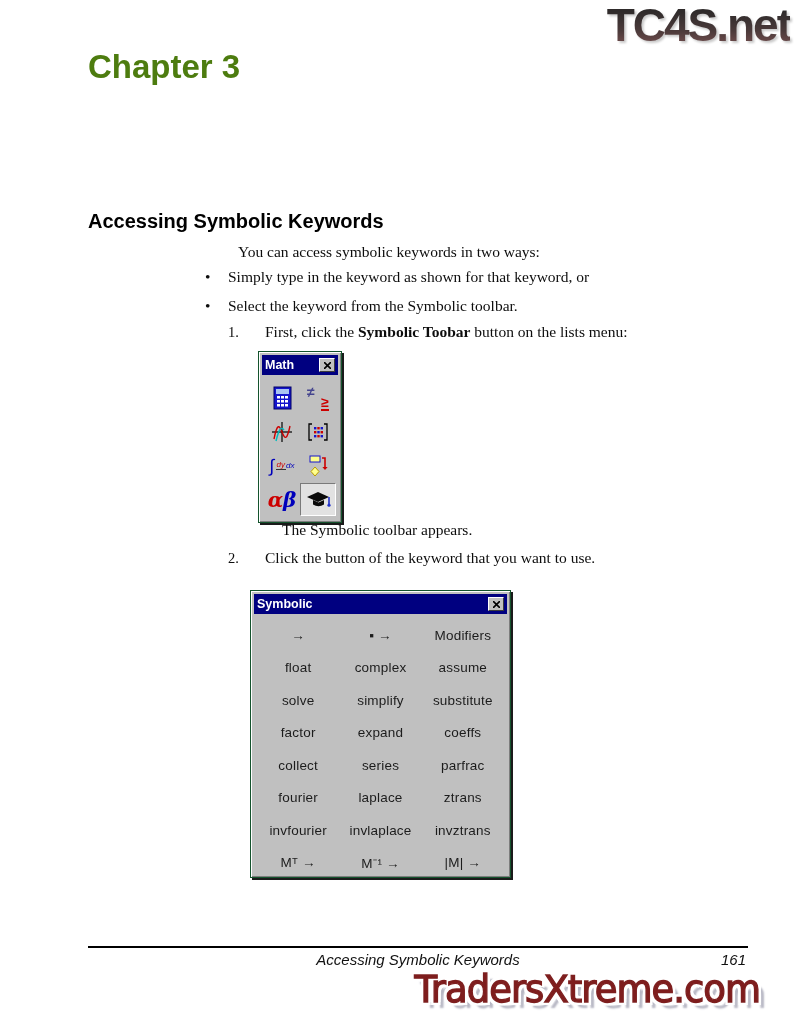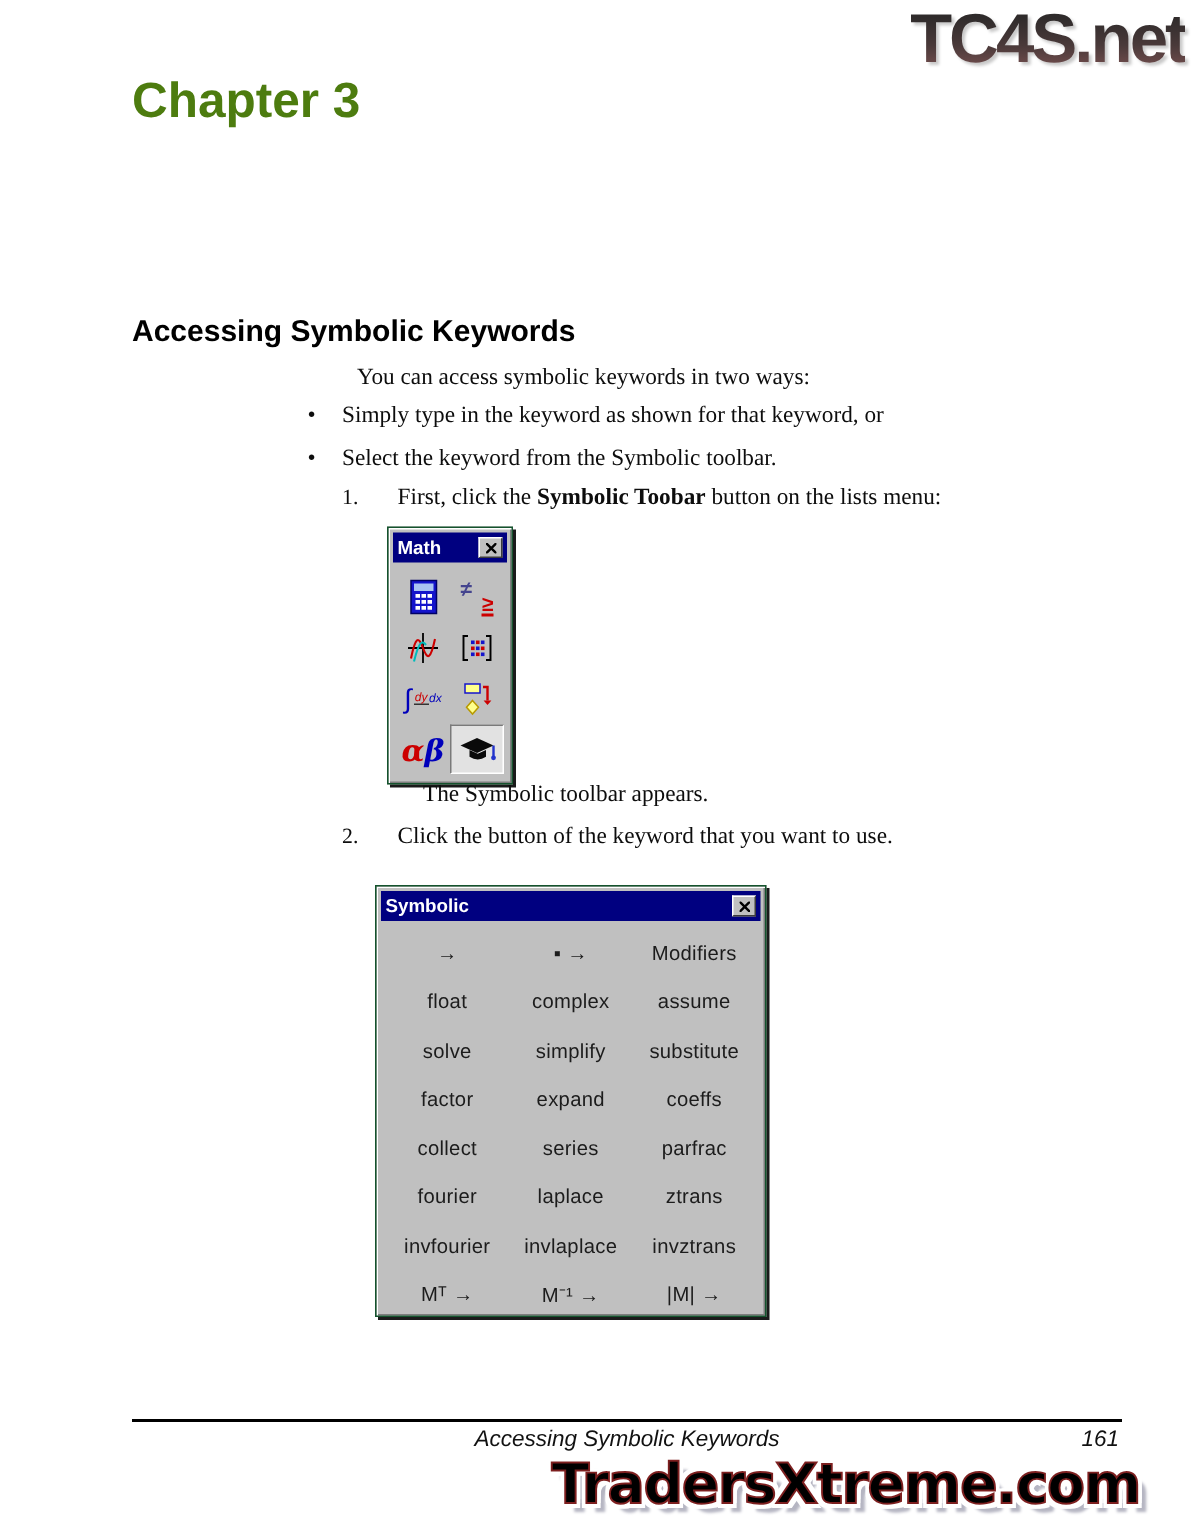--- a/index.html
+++ b/index.html
@@ -13,22 +13,22 @@
           background:linear-gradient(180deg,#2f2b2b 25%,#4a3a3a 60%,#7c5252 95%);
           -webkit-background-clip:text; background-clip:text; color:transparent;
           filter:drop-shadow(2px 2px 1px #c9c9c9); }
   .dlsub { position:absolute; left:234px; top:484px; z-index:30;
            font-family:"DejaVu Serif", serif; font-weight:bold; font-size:40px; letter-spacing:1px;
            color:#cf1020; -webkit-text-stroke:1px #8f0410;
            text-shadow:-3px -3px 0 #fff, 3px -3px 0 #fff, -3px 3px 0 #fff, 3px 3px 0 #fff,
                        -3px 0 0 #fff, 3px 0 0 #fff, 0 -3px 0 #fff, 0 3px 0 #fff,
                        6px 5px 1px #3c3c3c; }
   .traders { position:absolute; right:36px; top:968px; z-index:30;
-             font-family:"DejaVu Sans", sans-serif; font-weight:bold; font-size:37px; letter-spacing:-1px;
-             color:#000000; -webkit-text-stroke:1.3px #7d1f1f;
+             font-family:"DejaVu Sans", sans-serif; font-weight:normal; font-size:37px; letter-spacing:-1px;
+             color:#7f1d1d; -webkit-text-stroke:1.3px #7d1f1f;
              text-shadow:-3px -3px 0 #fff, 3px -3px 0 #fff, -3px 3px 0 #fff, 3px 3px 0 #fff,
                          -3px 0 0 #fff, 3px 0 0 #fff, 0 -3px 0 #fff, 0 3px 0 #fff,
                          6px 6px 2px #b5b5c2; }
 
   
   .chapter { position:absolute; left:88px; top:46px;
              font-family:"Liberation Sans", sans-serif; font-weight:bold; font-size:33px; line-height:41px; color:#4d7c0f; }
   .intro   { position:absolute; left:198px; top:155px; width:552px; font-size:15.5px; line-height:21px; }
   .h2      { position:absolute; left:88px; top:210px;
              font-family:"Liberation Sans", sans-serif; font-weight:bold; font-size:20px; color:#000; }

